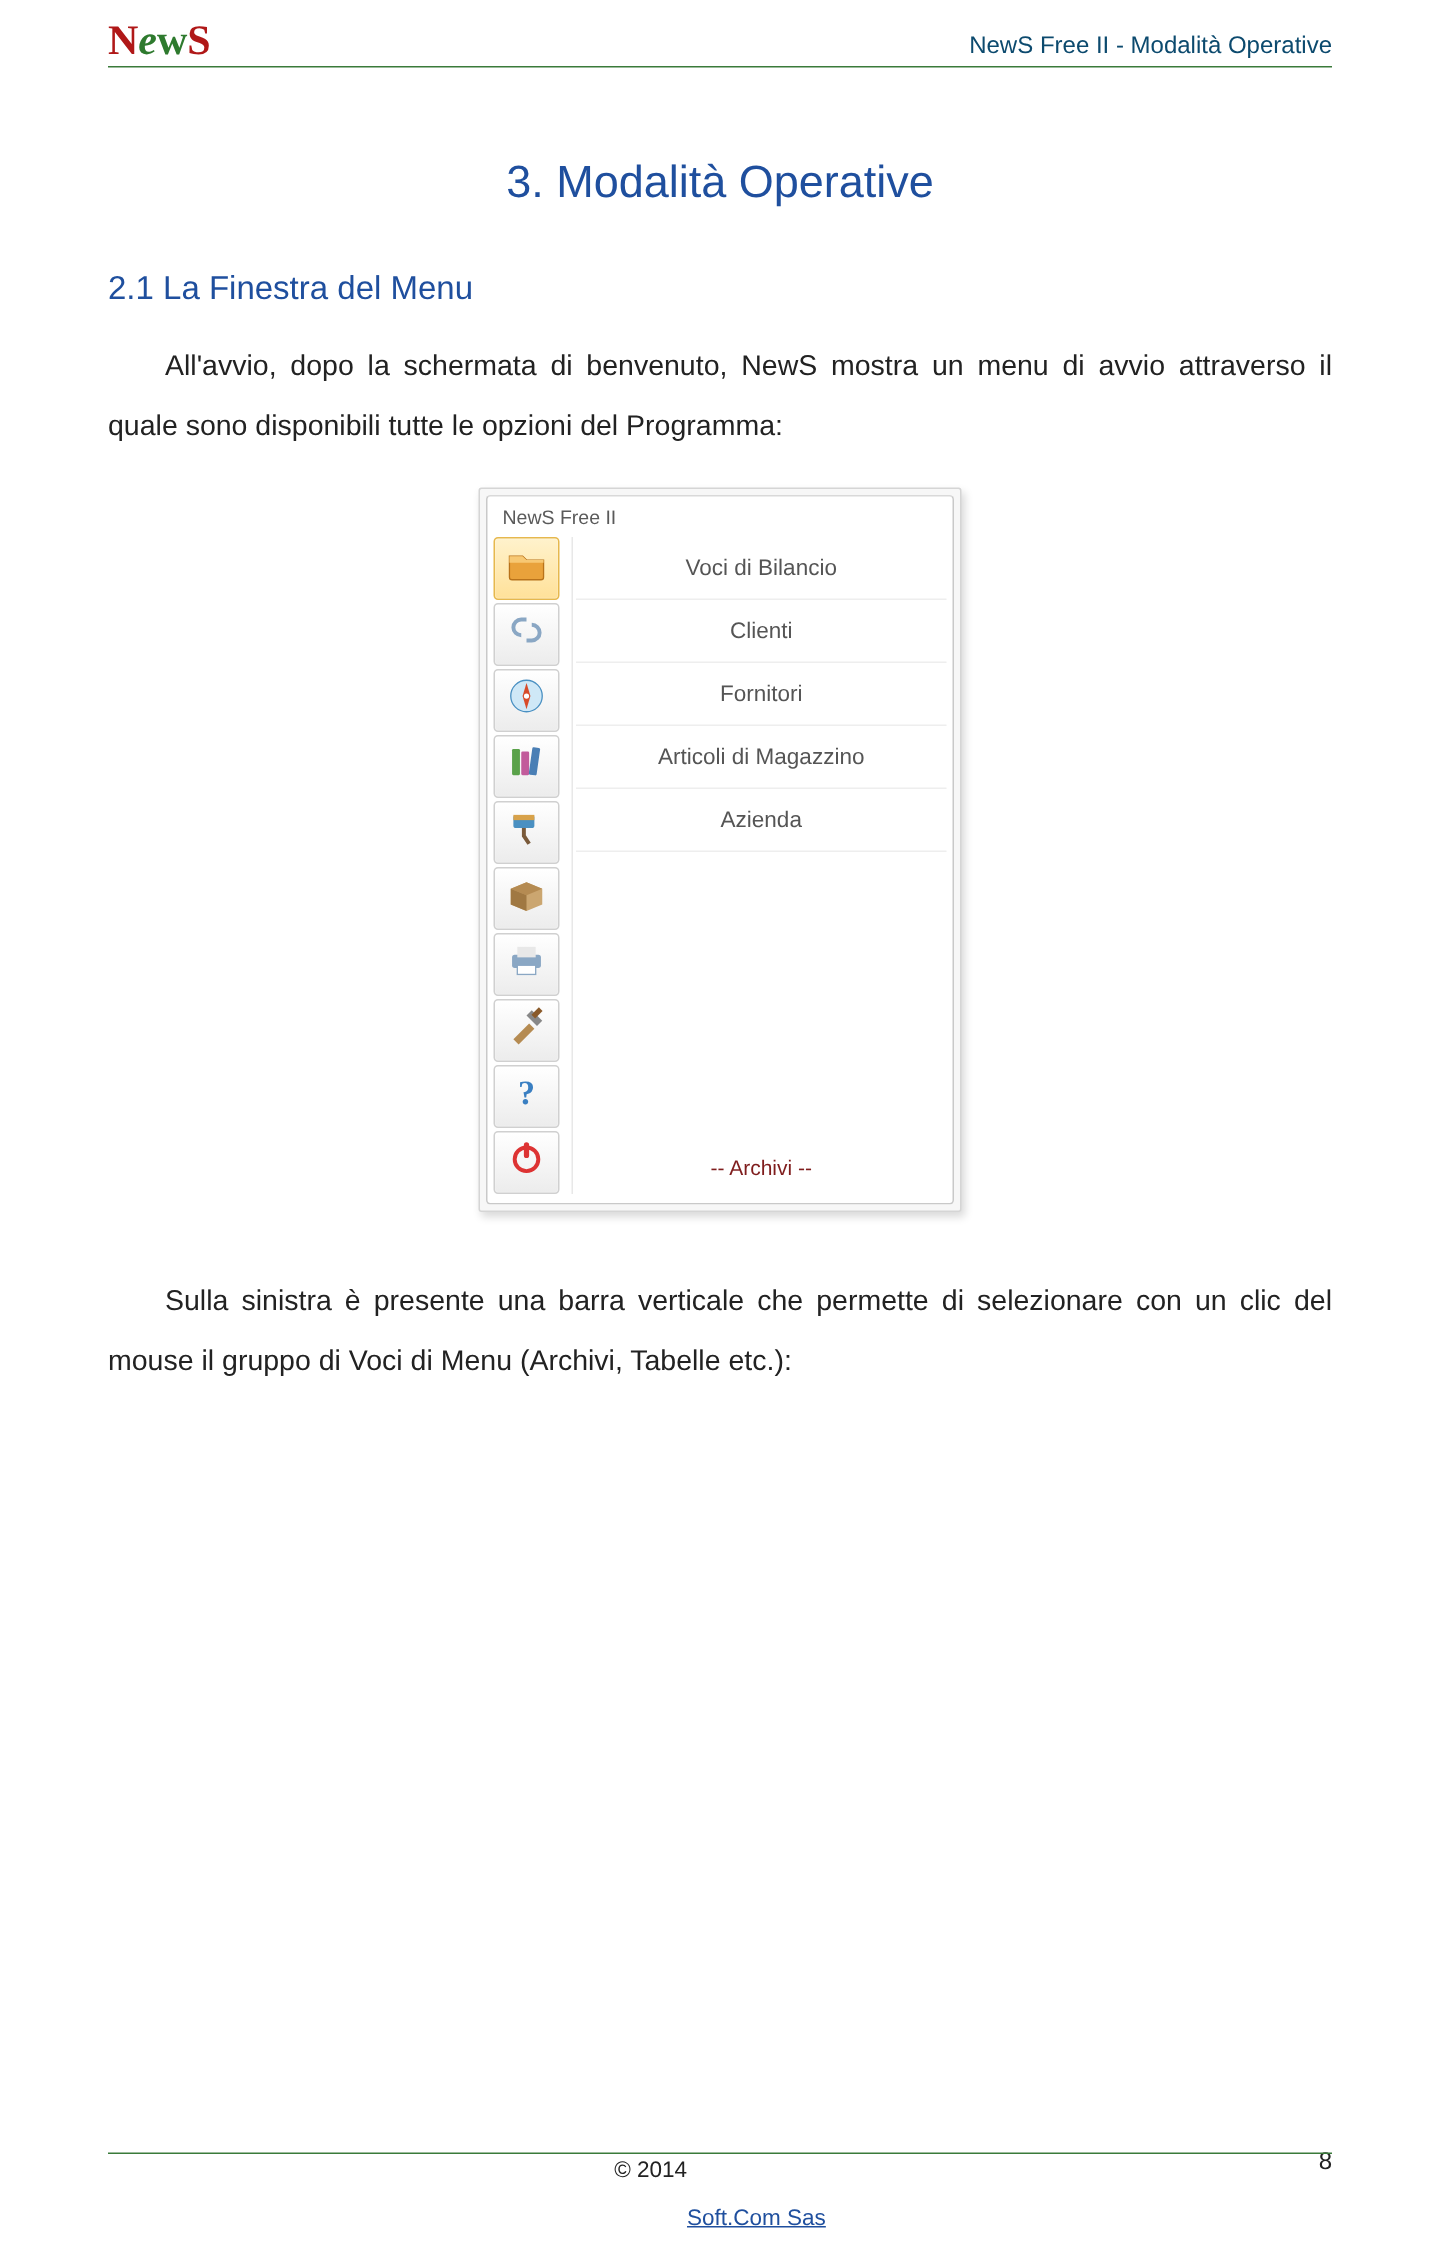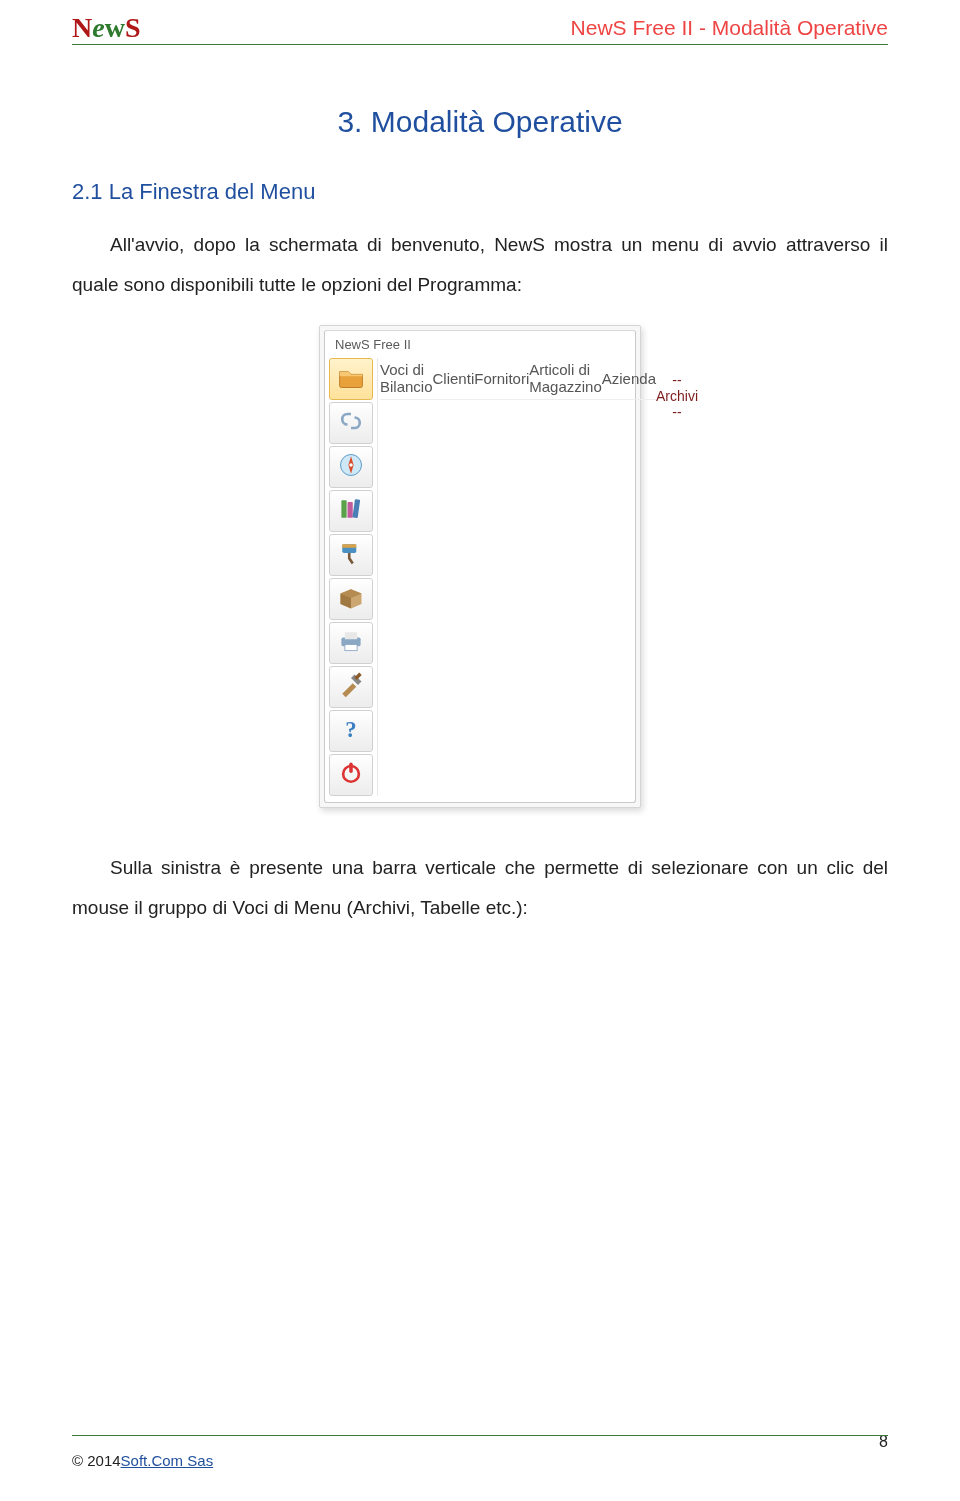--- a/index.html
+++ b/index.html
@@ -1,19 +1,19 @@
 <!DOCTYPE html>
 <html><head>
 <meta charset="utf-8">
 <style>
   * { box-sizing: border-box; margin: 0; padding: 0; }
   html, body { width: 960px; background: #fff; font-family: Verdana, Geneva, sans-serif; color: #222; }
   .page { width: 960px; min-height: 1501px; position: relative; padding: 0 72px 80px 72px; }
   .topbar { display: flex; justify-content: space-between; align-items: flex-end; padding-top: 14px; border-bottom: 1px solid #4a6; border-bottom-color: #3a7a3a; margin-bottom: 40px; }
-  .topbar .right { font-size: 21px; color: #ef4444; padding-bottom: 4px; }
+  .topbar .right { font-size: 16px; color: #0c4a6e; padding-bottom: 4px; }
   .logo { display: flex; align-items: flex-end; gap: 0; padding-bottom: 2px; font-family: Georgia, 'Times New Roman', serif; font-style: italic; font-weight: bold; font-size: 28px; line-height: 1; }
   .logo .N1 { color: #b01818; font-style: normal; }
   .logo .e  { color: #2e7a2e; }
   .logo .w  { color: #2e7a2e; font-style: normal;}
   .logo .S  { color: #b01818; font-style: normal; }
 
   h1.chapter { color: #1f4f9e; font-family: Verdana, sans-serif; font-weight: 400; font-size: 30px; text-align: center; margin: 60px 0 40px 0; }
   h2.section { color: #1f4f9e; font-family: Verdana, sans-serif; font-weight: 400; font-size: 22px; margin: 30px 0 20px 0; }
   p.body { font-size: 19px; line-height: 2.1; text-align: justify; margin-bottom: 20px; }
   p.body .indent { display: inline-block; width: 38px; }
@@ -21,29 +21,29 @@
   
   .shot-wrap { display: flex; justify-content: center; margin: 10px 0 40px 0; }
   .shot-outer { background: #f7f7f7; padding: 4px; border: 1px solid #d5d5d5; border-radius: 2px; box-shadow: 2px 3px 6px rgba(0,0,0,0.15); }
   .shot { width: 312px; background: #fff; border: 1px solid #c9c9c9; border-top-color: #d9d9d9; border-radius: 3px; font-family: "Segoe UI", Tahoma, sans-serif; }
   .shot-title { font-size: 13px; color: #5a5a5a; padding: 6px 10px 4px 10px; }
   .shot-body { display: flex; padding: 2px 4px 6px 4px; gap: 4px; }
   .shot-sidebar { width: 48px; display: flex; flex-direction: column; gap: 2px; }
   .sb-btn { width: 44px; height: 42px; border: 1px solid #d0d0d0; border-radius: 3px; background: linear-gradient(#ffffff, #ececec); display: flex; align-items: center; justify-content: center; box-shadow: inset 0 0 1px rgba(255,255,255,0.8); }
   .sb-btn.active { background: linear-gradient(#fff2cc, #ffe199); border-color: #e6b84d; }
   .sb-btn svg { width: 28px; height: 28px; }
-  .shot-main { flex: 1; display: flex; flex-direction: row; border-left: 1px solid #e8e8e8; padding-left: 2px; }
+  .shot-main { flex: 1; display: flex; flex-direction: column; border-left: 1px solid #e8e8e8; padding-left: 2px; }
   .menu-item { height: 42px; display: flex; align-items: center; justify-content: center; font-size: 15px; color: #555; border-bottom: 1px solid #eee; cursor: default; }
   .menu-item:last-of-type { border-bottom: none; }
   .menu-flex { flex: 1; }
   .menu-footer { font-size: 14px; color: #7f1d1d; text-align: center; padding: 14px 0 10px 0; }
 
-  .footer { position: absolute; bottom: 32px; left: 72px; right: 72px; border-top: 1px solid #3a7a3a; display: flex; font-size: 15px; padding-top: 16px; }
+  .footer { position: absolute; bottom: 14px; left: 72px; right: 72px; border-top: 1px solid #3a7a3a; display: flex; justify-content: center; font-size: 15px; padding-top: 2px; }
   .footer .copy { color: #222; }
-  .footer .link { color: #1f4f9e; text-decoration: underline; }
+  .footer .link { color: #1f4f9e; text-decoration: underline; margin-top: 32px; }
   .pagenum { position: absolute; bottom: 50px; right: 72px; font-size: 16px; color: #222; }
 </style>
 </head>
 <body>
 
 <div class="page">
 
   <div class="topbar">
     <div class="logo">
       <span class="N1">N</span>

